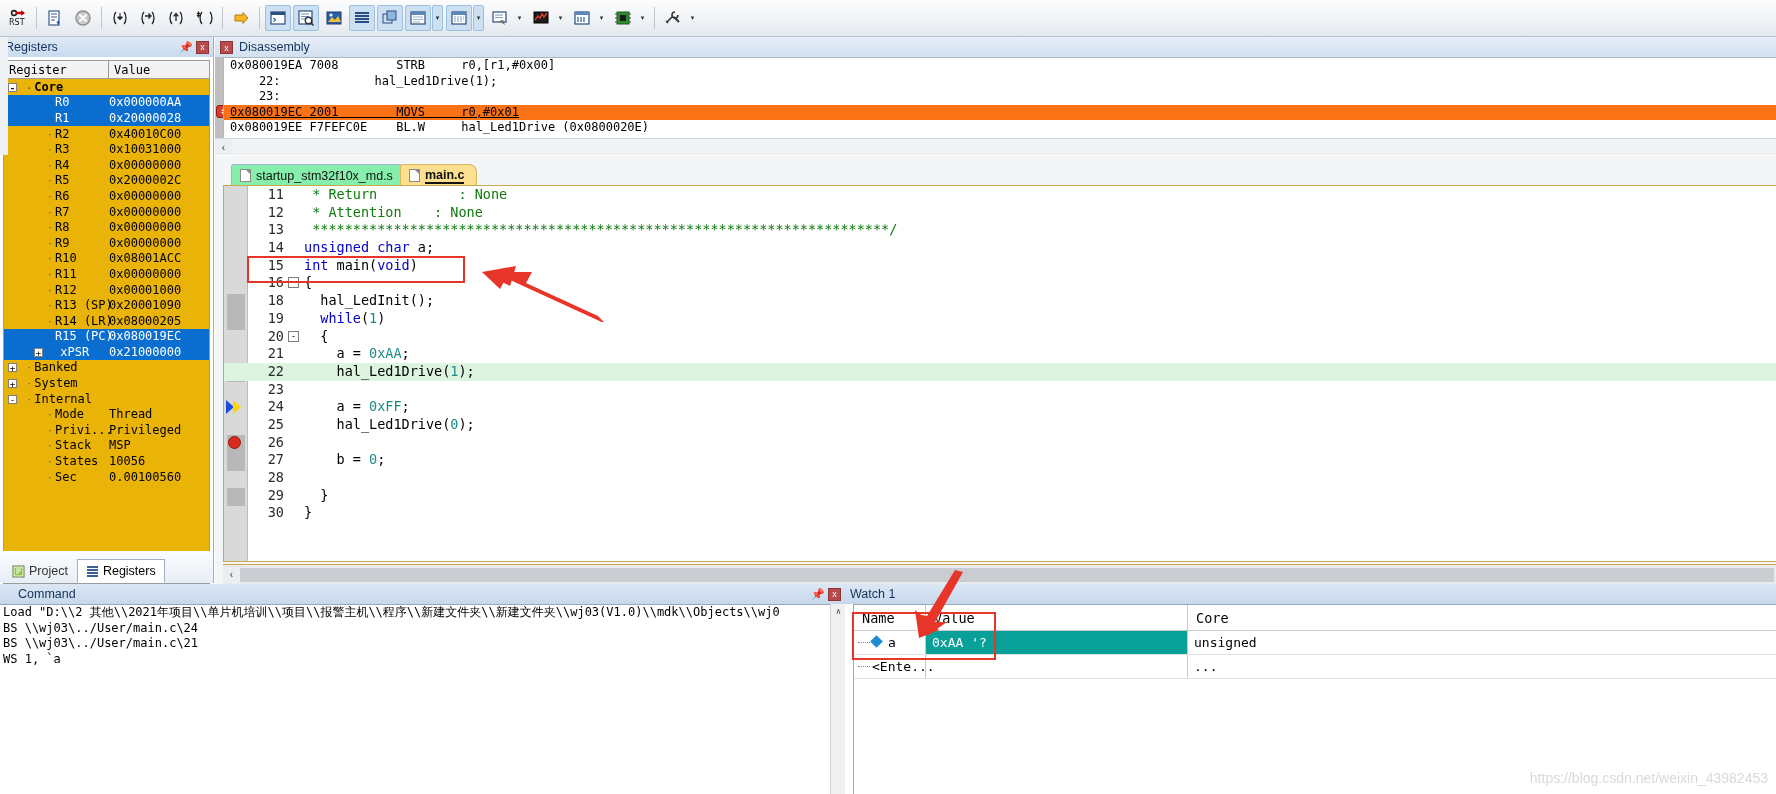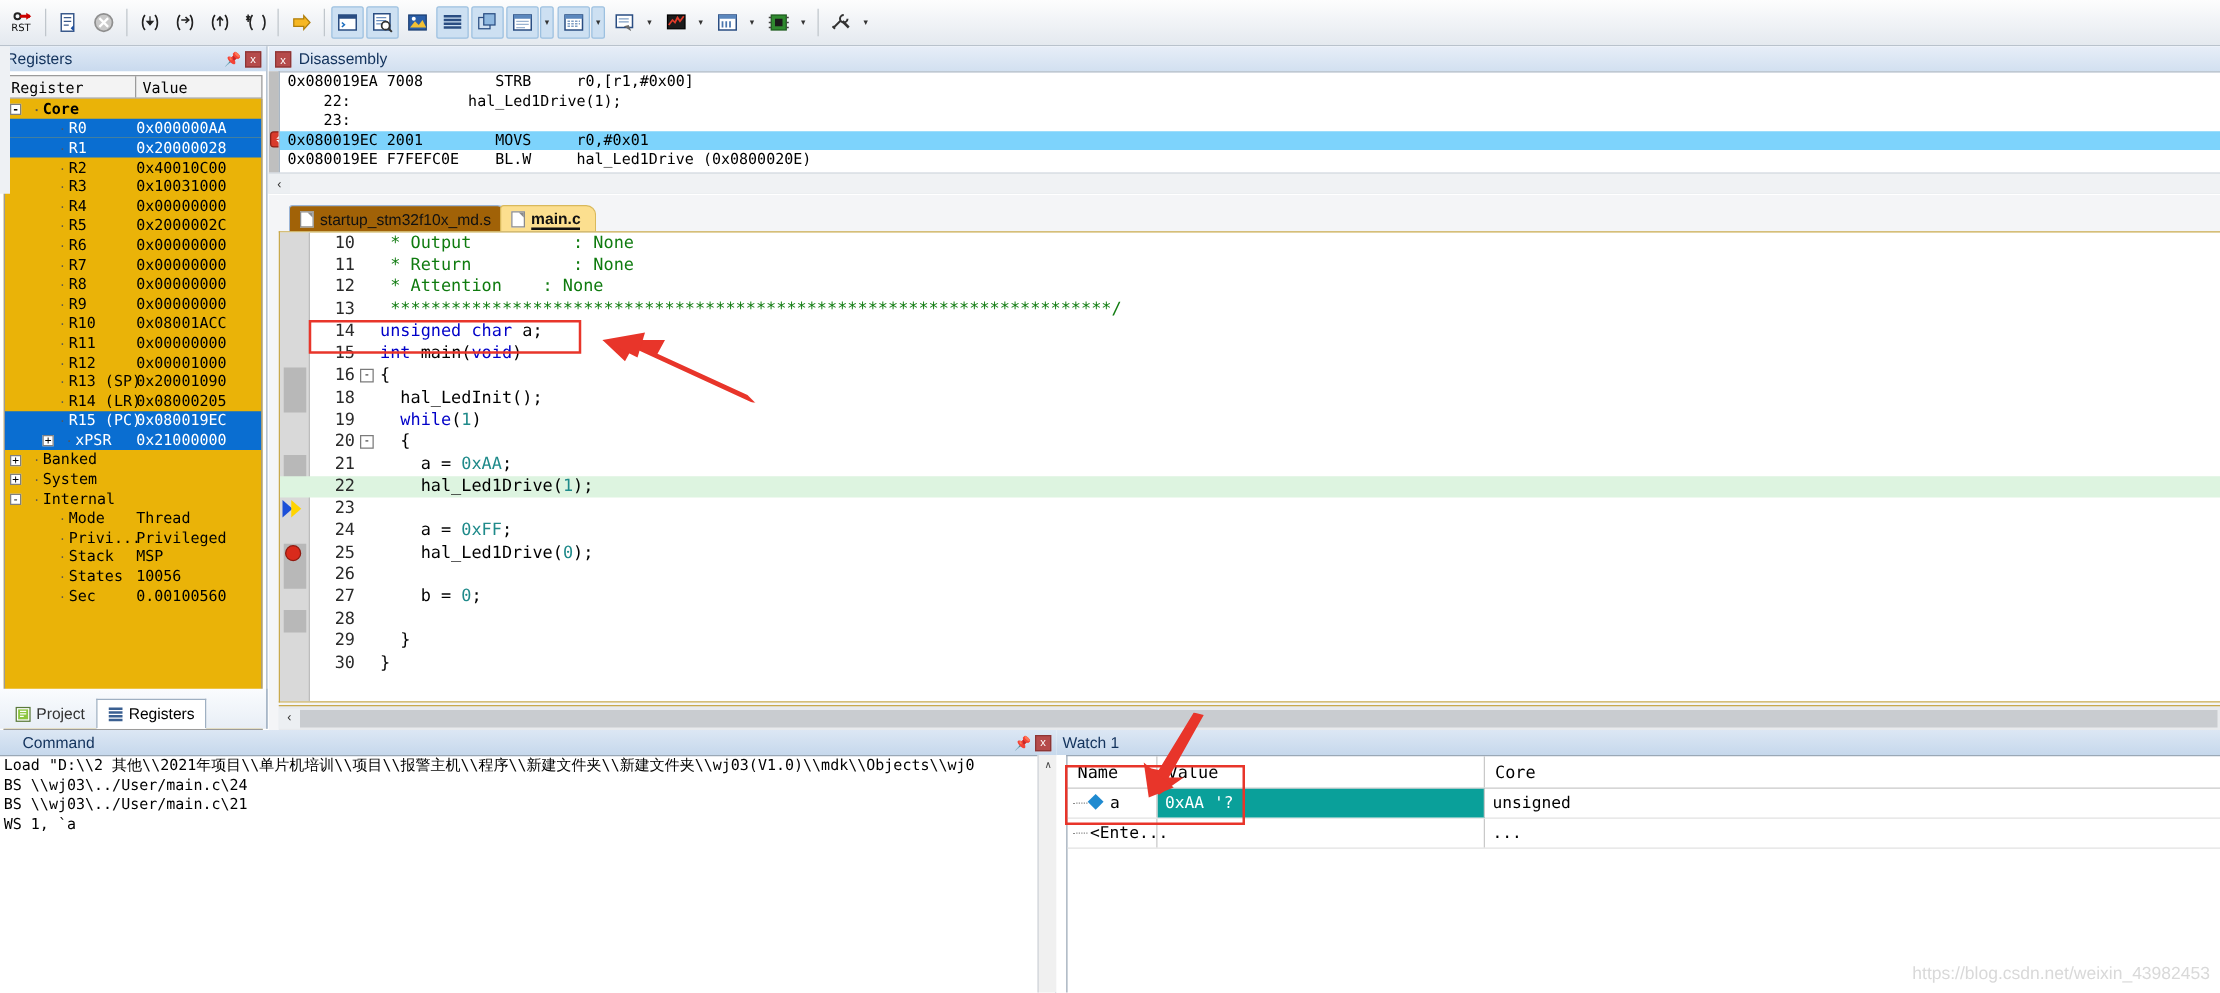--- a/index.html
+++ b/index.html
@@ -109,21 +109,21 @@
   #disasm-title { background:linear-gradient(#e7eef8,#d2e0f0); }
   #disasm-body {
     position:absolute; left:8px; top:20px; right:0; bottom:0;
     background:#fff; border:1px solid #a9b6c4; border-right:none;
   }
   .dis-line {
     height:15.5px; line-height:15.5px; white-space:pre;
     font-family:"DejaVu Sans Mono","Liberation Mono", monospace; font-size:12px;
     padding-left:6px; color:#000;
   }
-  .dis-line.hl { background:#7dd3fc; }
+  .dis-line.hl { background:#f97316;text-decoration:underline; }
   #disasm-gutter {
     position:absolute; left:0; top:20px; width:9px; bottom:0;
     background:#bfbfbf; border-right:1px solid #8d8d8d;
   }
   #dis-scroll-left {
     position:absolute; left:0; top:37px; width:8px; height:118px; background:#eef1f4;
   }
   .pc-marker {
     position:absolute; left:1px; width:15px; height:13px;
     background:#d93a2b; border:1px solid #8d1f14; border-radius:3px;
@@ -157,21 +157,21 @@
   #edit-tabs {
     position:absolute; left:16px; top:6px; height:24px;
     display:flex; align-items:flex-end;
   }
   .etab {
     height:22px; display:flex; align-items:center; gap:5px;
     padding:0 12px 0 8px; font-size:12.5px; color:#111;
     border-top-left-radius:3px; border-top-right-radius:8px;
     position:relative;
   }
-  .etab.blue { background:#a16207; border:1px solid #9ab4d6; border-bottom:none;
+  .etab.blue { background:#86efac; border:1px solid #9ab4d6; border-bottom:none;
     transform:skewX(0deg); }
   .etab.yellow { background:#fcdf8f; border:1px solid #d9b95c; border-bottom:none;
     font-weight:bold; margin-left:-6px; }
   .etab .fileicon {
     width:11px; height:13px; background:#fff; border:1px solid #8b8b8b;
     position:relative;
   }
   .etab .fileicon:after {
     content:""; position:absolute; right:0; top:0;
     border-left:4px solid transparent; border-top:4px solid #8b8b8b;
@@ -638,21 +638,20 @@
       <div class="gut-block" style="top:178px;height:18px;"></div>
       <div class="gut-block" style="top:249px;height:36px;"></div>
       <div class="gut-block" style="top:302px;height:18px;"></div>
     <div class="arrow-mark" style="top: 214.4px;">
           <span class="t1"></span>
           <span class="t2"></span>
         </div>
         <div class="bp-dot" style="top: 249.8px;"></div>
       </div>
     <div id="code-lines">
-        <div class="code-line"><span class="ln">10</span><span class="ctxt"><span class="cm"> * Output          : None</span></span></div>
         <div class="code-line"><span class="ln">11</span><span class="ctxt"><span class="cm"> * Return          : None</span></span></div>
         <div class="code-line"><span class="ln">12</span><span class="ctxt"><span class="cm"> * Attention    : None</span></span></div>
         <div class="code-line"><span class="ln">13</span><span class="ctxt"><span class="cm"> ***********************************************************************/</span></span></div>
         <div class="code-line"><span class="ln">14</span><span class="ctxt"><span class="kw">unsigned char</span> a;</span></div>
         <div class="code-line"><span class="ln">15</span><span class="ctxt"><span class="kw">int</span> main(<span class="kw">void</span>)</span></div>
         <div class="code-line"><span class="ln">16</span><span class="fold">-</span><span class="ctxt">{</span></div>
         <div class="code-line"><span class="ln">18</span><span class="ctxt">  hal_LedInit();</span></div>
         <div class="code-line"><span class="ln">19</span><span class="ctxt">  <span class="kw">while</span>(<span class="nu">1</span>)</span></div>
         <div class="code-line"><span class="ln">20</span><span class="fold">-</span><span class="ctxt">  {</span></div>
         <div class="code-line"><span class="ln">21</span><span class="ctxt">    a = <span class="nu">0xAA</span>;</span></div>

